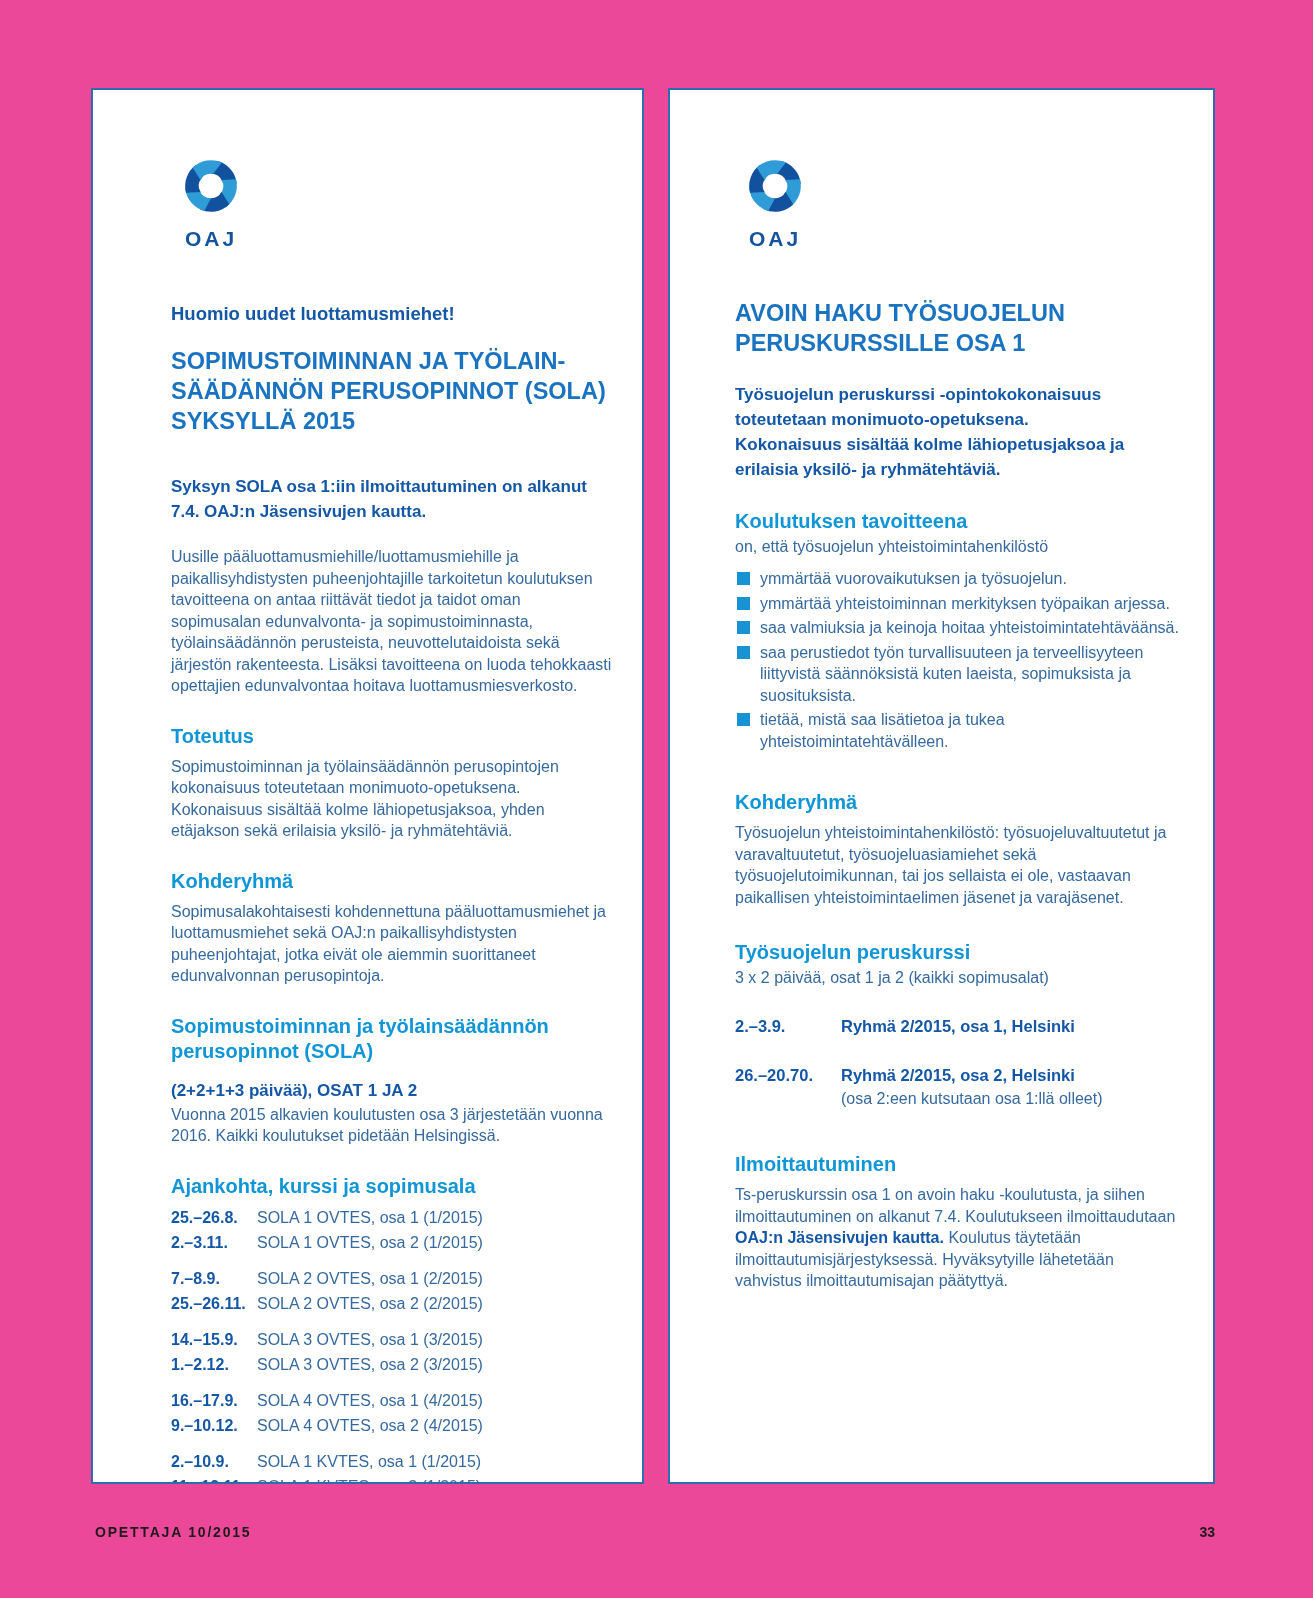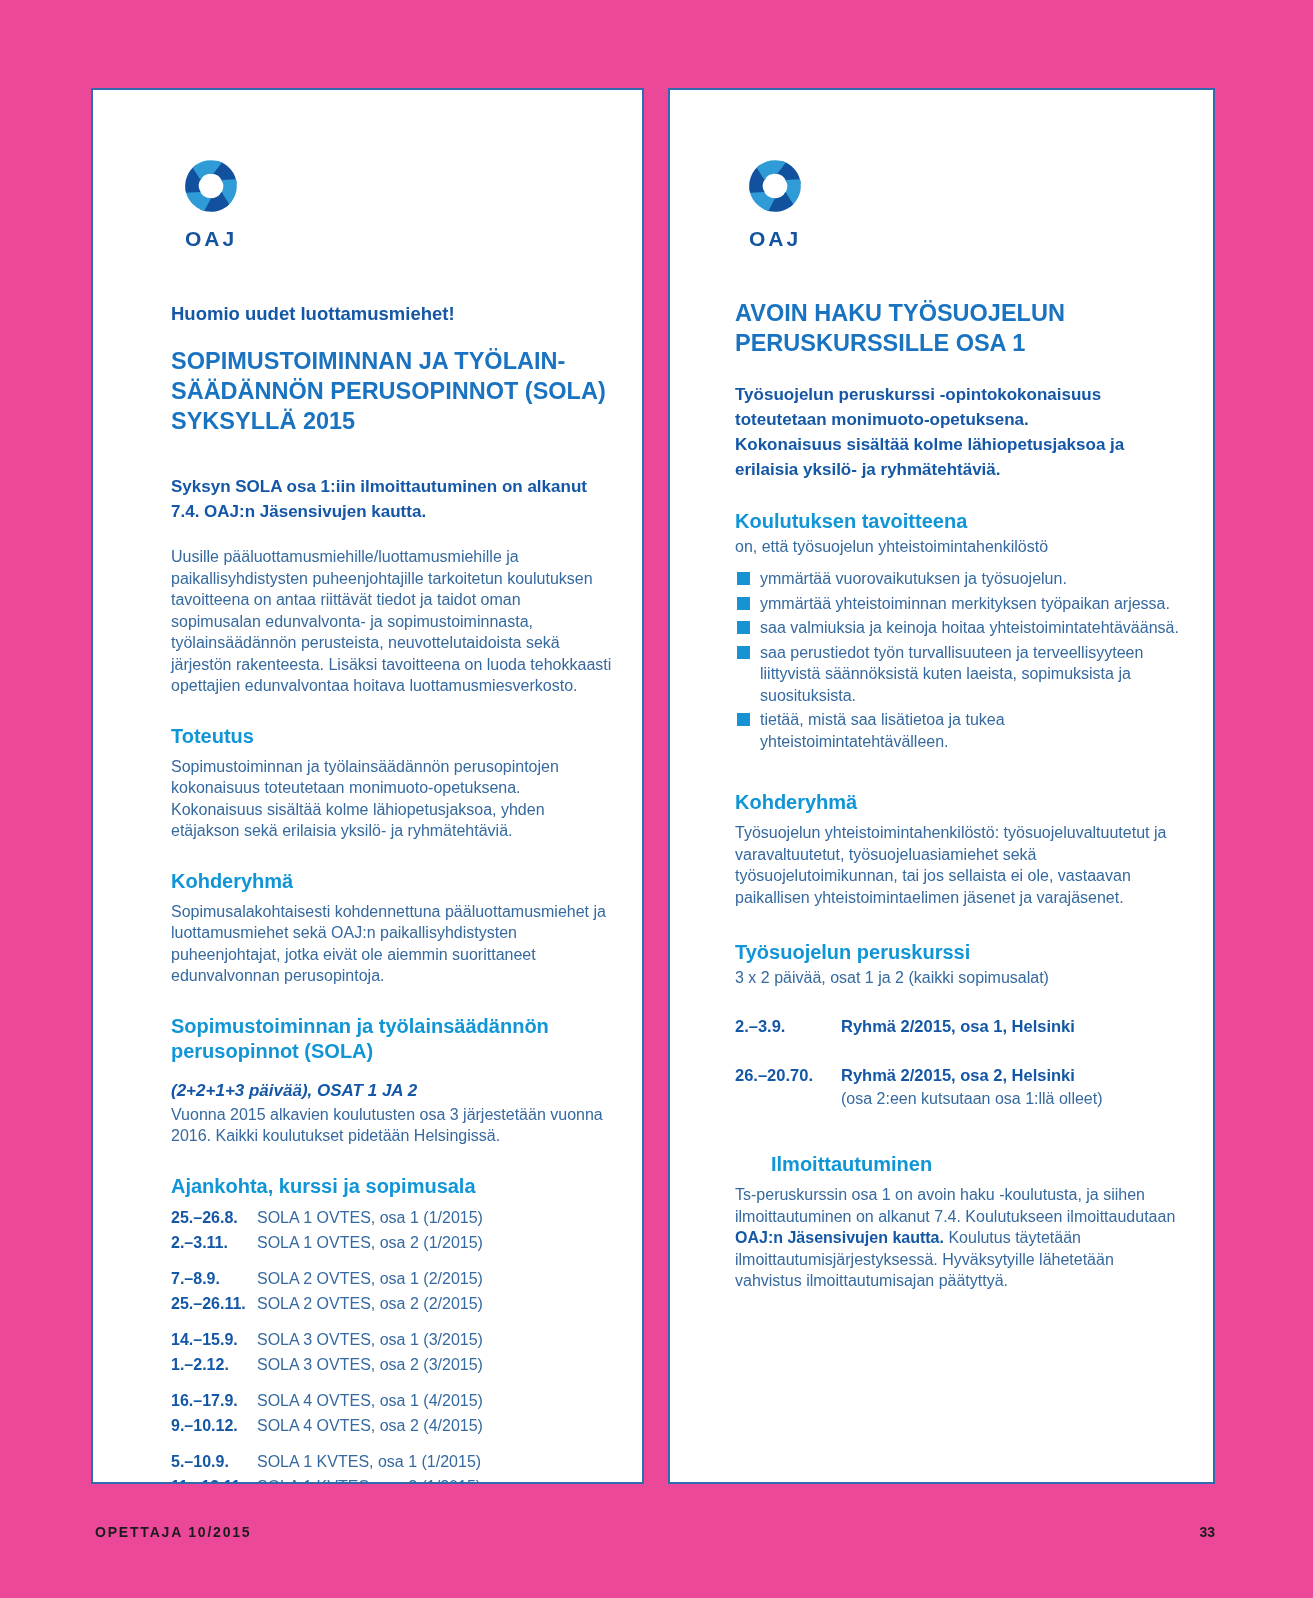--- a/index.html
+++ b/index.html
@@ -43,21 +43,21 @@
     margin:22px 0 0 0;font-size:16px;line-height:21.5px;color:#35699f;
   }
 
   .subhead{
     margin:27px 0 0 0;font-size:20px;line-height:25px;font-weight:bold;color:#1095d6;
   }
   .subhead + .body-text{margin-top:7px;}
   .subhead-lead{margin:2px 0 0 0;font-size:16px;line-height:22px;color:#35699f;}
 
   .bold-sub{
-    margin:16px 0 0 0;font-size:17px;line-height:22px;font-weight:bold;color:#1457a6;font-style:italic;
+    margin:16px 0 0 0;font-size:17px;line-height:22px;font-weight:bold;color:#1457a6;
   }
   .bold-sub + .body-text{margin-top:2px;}
 
   
   .courses{margin-top:6px;}
   .course-row{display:flex;font-size:16px;line-height:25px;}
   .course-row.group-start{margin-top:11px;}
   .course-date{flex:0 0 86px;font-weight:bold;color:#1457a6;}
   .course-title{color:#35699f;}
 
@@ -167,21 +167,21 @@
       </div>
       <div class="course-row group-start">
         <span class="course-date">16.–17.9.</span>
         <span class="course-title">SOLA 4 OVTES, osa 1 (4/2015)</span>
       </div>
       <div class="course-row">
         <span class="course-date">9.–10.12.</span>
         <span class="course-title">SOLA 4 OVTES, osa 2 (4/2015)</span>
       </div>
       <div class="course-row group-start">
-        <span class="course-date">5.–10.9.</span>
+        <span class="course-date">2.–10.9.</span>
         <span class="course-title">SOLA 1 KVTES, osa 1 (1/2015)</span>
       </div>
       <div class="course-row">
         <span class="course-date">11.–12.11.</span>
         <span class="course-title">SOLA 1 KVTES, osa 2 (1/2015)</span>
       </div>
 
     </div>
   </section>
 
@@ -261,20 +261,20 @@
       </div>
       <div class="session-row">
         <span class="session-date">26.–20.70.</span>
         <span class="session-desc">
           <div class="session-main">Ryhmä 2/2015, osa 2, Helsinki</div>
           <div class="session-note">(osa 2:een kutsutaan osa 1:llä olleet)</div>
         </span>
       </div>
     </div>
 
-    <h2 class="subhead" style="margin-top:42px;margin-left:36px;">Ilmoittautuminen</h2>
+    <h2 class="subhead" style="margin-top:42px;">Ilmoittautuminen</h2>
     <p class="body-text" style="margin-top:7px;"><span>Ts-peruskurssin osa 1 on avoin haku -koulutusta, ja siihen ilmoittautuminen on alkanut 7.4. Koulutukseen ilmoittaudutaan </span><span class="inline-bold">OAJ:n Jäsensivujen kautta.</span><span> Koulutus täytetään ilmoittautumisjärjestyksessä. Hyväksytyille lähetetään vahvistus ilmoittautumisajan päätyttyä.</span></p>
   </section>
 
   <div class="footer-left">OPETTAJA 10/2015</div>
   <div class="footer-right">33</div>
 
 </div>
 
 </body></html>

